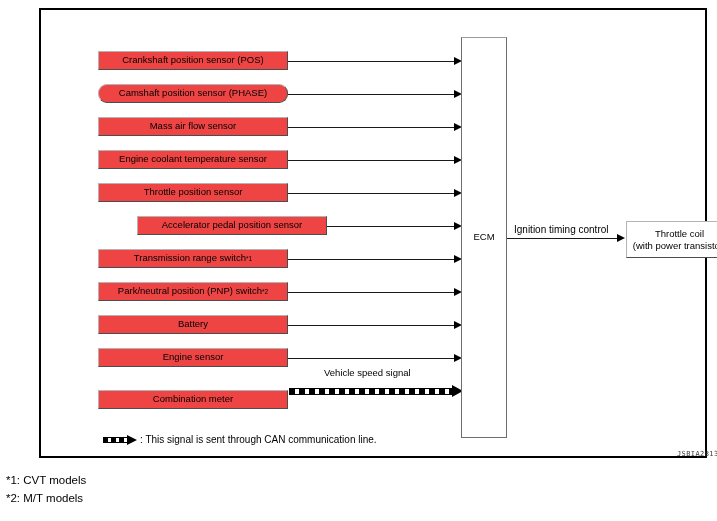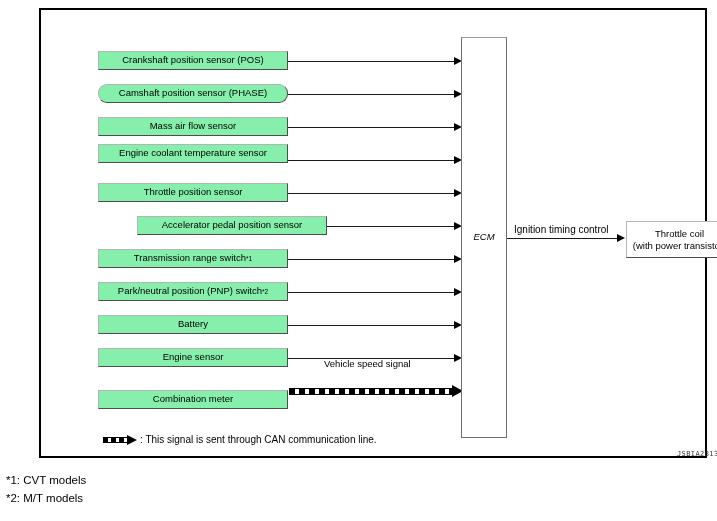--- a/index.html
+++ b/index.html
@@ -24,21 +24,21 @@
     height: 450px;
     border: 2px solid #000000;
     box-sizing: border-box;
     background: #ffffff;
   }
 
   
   .node-box {
     position: absolute;
     box-sizing: border-box;
-    background: #86efac;
+    background: #ef4444;
     border-top: 1px solid #b4b4b4;
     border-left: 1px solid #b4b4b4;
     border-right: 1px solid #4d4d4d;
     border-bottom: 1px solid #4d4d4d;
     display: flex;
     align-items: center;
     justify-content: center;
     font-size: 9.5px;
     line-height: 1.15;
     text-align: center;
@@ -117,21 +117,20 @@
     border-bottom: 1px solid #6e6e6e;
     background: #ffffff;
   }
   .ecm-label {
     position: absolute;
     left: 420px;
     top: 221px;
     width: 46px;
     text-align: center;
     font-size: 9.5px;
-    font-style: italic;
   }
 
   
   .ign-line {
     position: absolute;
     left: 466px;
     top: 228px;
     width: 112px;
     height: 1px;
     background: #1a1a1a;
@@ -254,21 +253,21 @@
       <div class="node-box sensor-box" style="top: 74px; border-radius: 9px;">
         <span>Camshaft position sensor (PHASE)</span>
       </div>
       <div class="conn-line" style="top: 116.5px;"></div>
       <div class="arrow-head" style="top: 112.5px;"></div>
       <div class="node-box sensor-box" style="top: 107px;">
         <span>Mass air flow sensor</span>
       </div>
       <div class="conn-line" style="top: 149.5px;"></div>
       <div class="arrow-head" style="top: 145.5px;"></div>
-      <div class="node-box sensor-box" style="top: 134px;">
+      <div class="node-box sensor-box" style="top: 140px;">
         <span>Engine coolant temperature sensor</span>
       </div>
       <div class="conn-line" style="top: 182.5px;"></div>
       <div class="arrow-head" style="top: 178.5px;"></div>
       <div class="node-box sensor-box" style="top: 173px;">
         <span>Throttle position sensor</span>
       </div>
       <div class="conn-line" style="top: 215.5px;"></div>
       <div class="arrow-head" style="top: 211.5px;"></div>
       <div class="node-box sensor-box" style="top: 206px; margin-left: 39px;">
@@ -289,21 +288,21 @@
       <div class="conn-line" style="top: 314.5px;"></div>
       <div class="arrow-head" style="top: 310.5px;"></div>
       <div class="node-box sensor-box" style="top: 305px;">
         <span>Battery</span>
       </div>
       <div class="conn-line" style="top: 347.5px;"></div>
       <div class="arrow-head" style="top: 343.5px;"></div>
       <div class="node-box sensor-box" style="top: 338px;">
         <span>Engine sensor</span>
       </div>
-      <div class="speed-label" style="left: 283px; top: 348px;">Vehicle speed signal</div>
+      <div class="speed-label" style="left: 283px; top: 357px;">Vehicle speed signal</div>
       <div class="can-line" style="top: 377.5px;"></div>
       <div class="can-arrow" style="top: 374.5px;"></div>
       <div class="node-box sensor-box" style="top: 371px; margin-top: 9px;">
         <span>Combination meter</span>
       </div>
     </div>
 
   <div class="ecm-box"></div>
   <div class="ecm-label">ECM</div>
 

